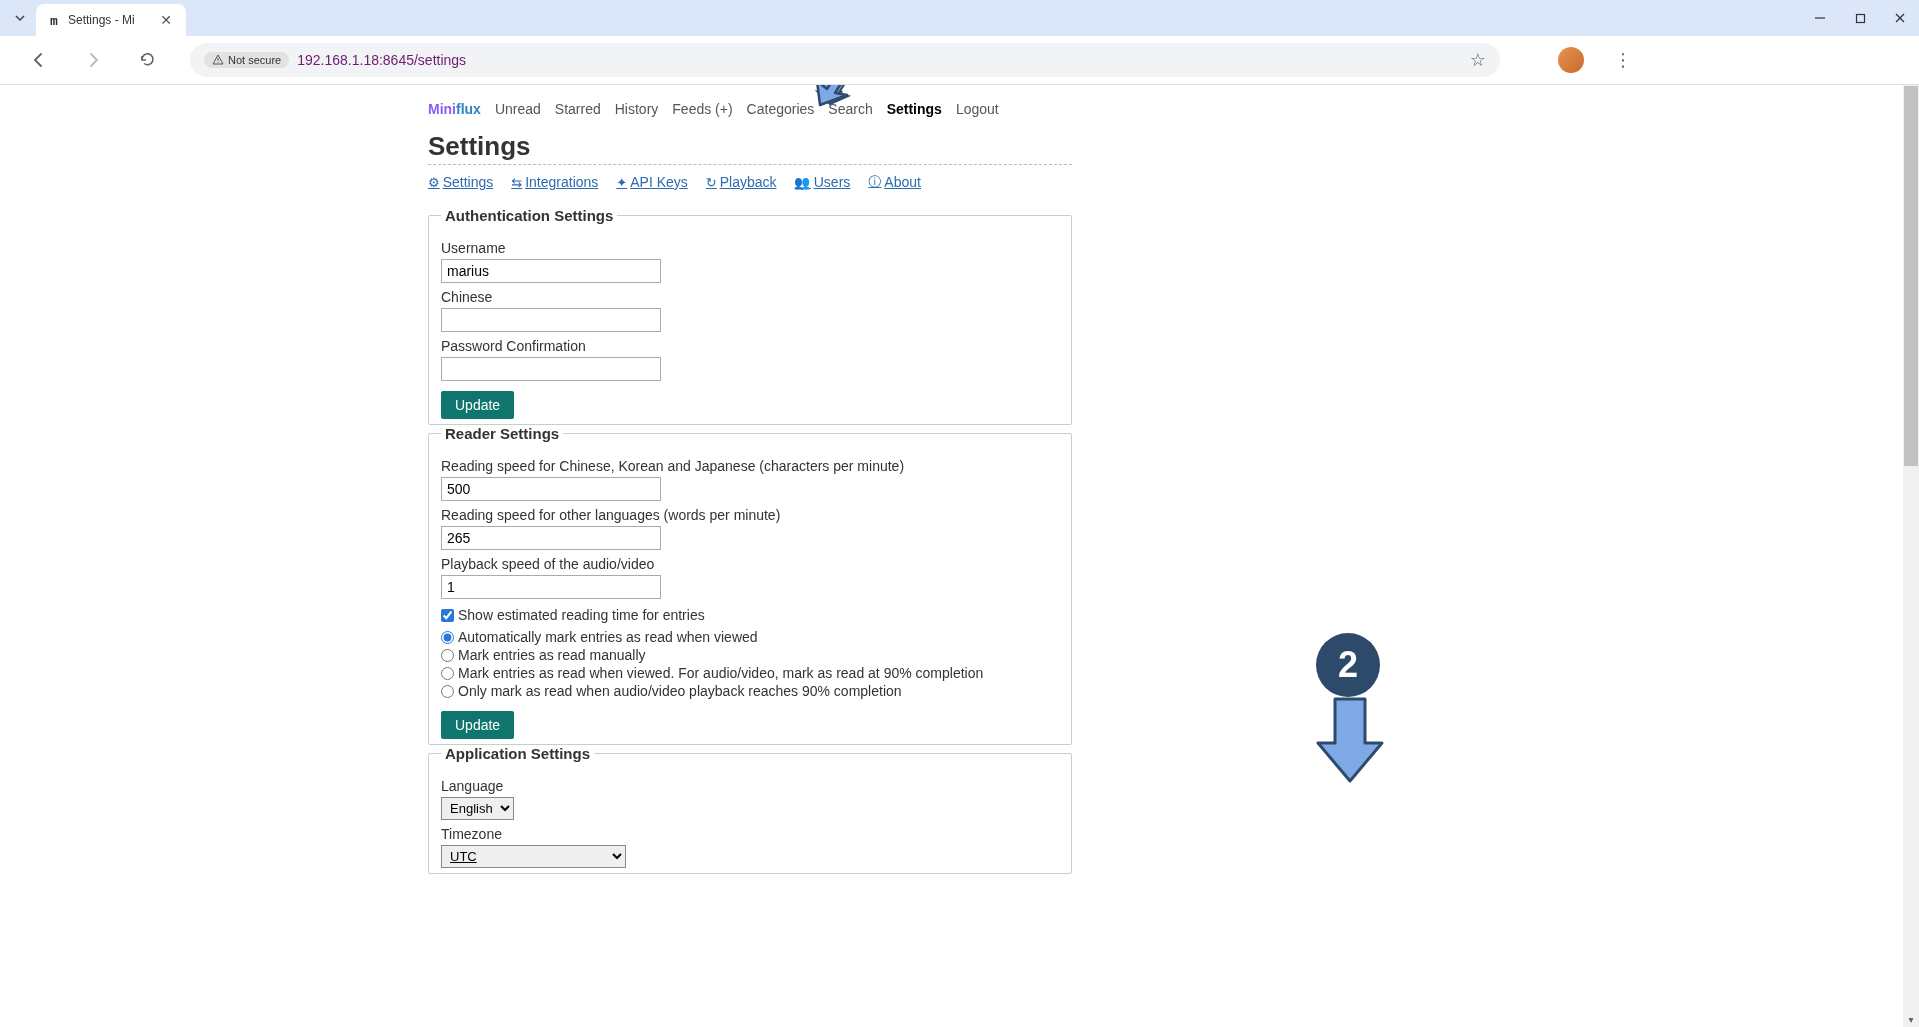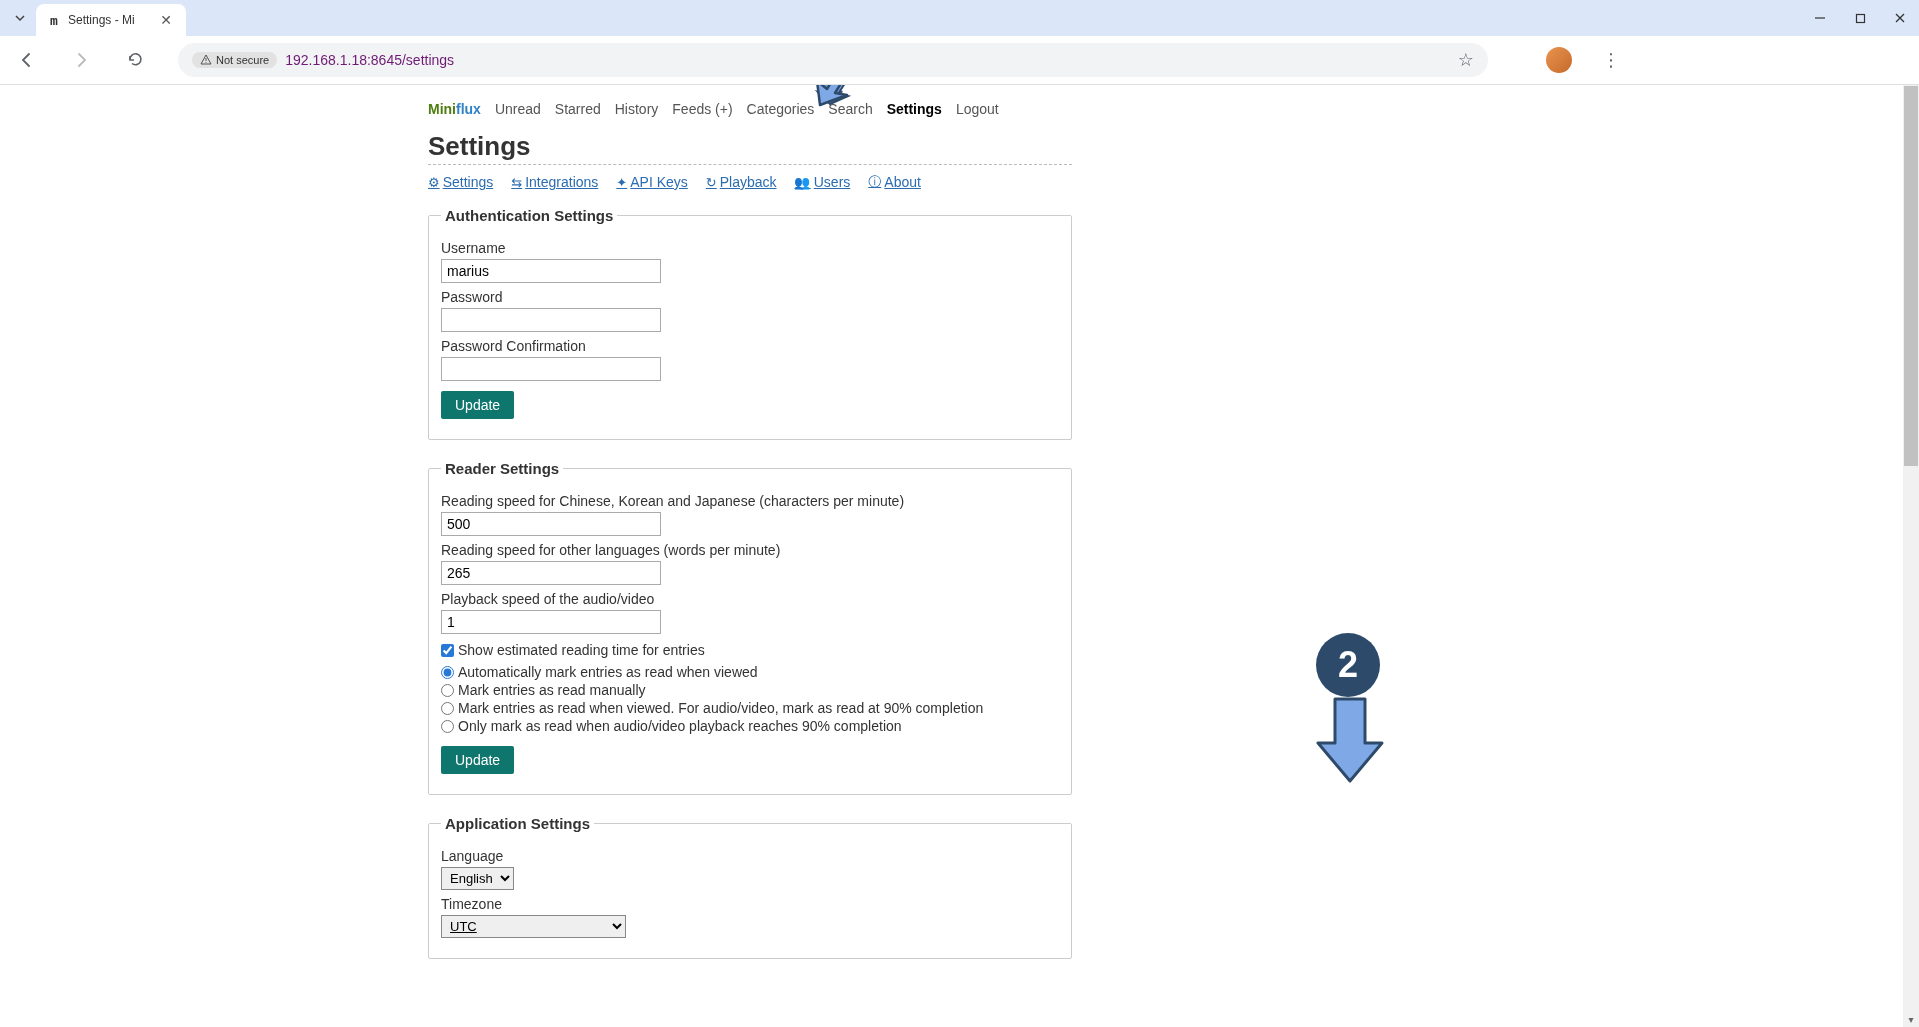--- a/index.html
+++ b/index.html
@@ -9,21 +9,21 @@
   .browser-top { background: #dbe6f8; height: 36px; display: flex; align-items: center; padding: 0 8px; position: relative; }
   .tab-wrap { display: flex; align-items: center; gap: 4px; }
   .chevron-btn { width: 24px; height: 24px; display: flex; align-items: center; justify-content: center; border-radius: 50%; cursor: pointer; }
   .tab { background: #fff; border-radius: 8px 8px 0 0; height: 32px; display: flex; align-items: center; padding: 0 10px; gap: 6px; margin-top: 4px; min-width: 150px; }
   .tab .favicon { width: 16px; height: 16px; display: flex; align-items: center; justify-content: center; font-weight: bold; font-size: 13px; font-family: monospace;}
   .tab .title { font-size: 12px; color: #333; flex: 1; white-space: nowrap; overflow: hidden; }
   .tab .close { font-size: 14px; color: #555; cursor: pointer; padding: 0 4px; }
   .win-controls { position: absolute; right: 6px; top: 0; display: flex; gap: 14px; height: 36px; align-items: center; }
   .win-btn { width: 26px; height: 26px; display: flex; align-items: center; justify-content: center; cursor: pointer; font-size: 13px;}
   
-  .browser-bar { background: #fff; height: 48px; display: flex; align-items: center; padding: 0 12px; gap: 24px; border-bottom: 1px solid #fff; }
+  .browser-bar { background: #fff; height: 48px; display: flex; align-items: center; padding: 0 24px; gap: 24px; border-bottom: 1px solid #fff; }
   .nav-btn { width: 30px; height: 30px; display: flex; align-items: center; justify-content: center; color: #5f6368; cursor: pointer; border-radius: 50%; font-size: 16px; }
   .nav-btn.disabled { color: #bbb; }
   .url-box { flex: 1; background: #f1f3f4; border-radius: 20px; height: 34px; display: flex; align-items: center; padding: 0 14px; gap: 8px; margin: 0 4px; max-width: 1310px;}
   .secure-chip { background: #e2e2e2; border-radius: 10px; padding: 2px 8px; display: flex; align-items: center; gap: 4px; font-size: 11px; color: #333; }
   .url-text { font-size: 14px; color: #701a75; flex:1;}
   .star-btn { color: #5f6368; font-size: 18px; cursor: pointer; }
   .avatar { width: 26px; height: 26px; border-radius: 50%; background: linear-gradient(135deg,#e8944f,#c66a2a); margin-left: 30px;}
   .kebab { color: #5f6368; font-size: 18px; padding: 0 6px; cursor: pointer; }
   .divider-line { height: 1px; background: #e0e0e0; width: 100%; }
   
@@ -33,30 +33,30 @@
   .scroll-thumb { position: absolute; right: 1px; top: 1px; width: 14px; height: 380px; background: #c1c1c1; border-radius: 0; }
   .scroll-arrow { position: absolute; width: 16px; height: 16px; display: flex; align-items: center; justify-content: center; color: #666; font-size: 10px;}
   .scroll-arrow.bottom { bottom: 0; }
   
   .page { width: 644px; margin: 0 auto; padding-top: 10px; margin-left: 428px;}
   
   .topnav { display: flex; gap: 14px; padding: 6px 0 10px 0; font-size: 14px; }
   .topnav a { color: #555; text-decoration: none; cursor: pointer; }
   .topnav a.active { color: #000; font-weight: 600; }
   .brand { font-weight: 700; letter-spacing: 0; }
-  .brand .m1 { color: #4d7c0f; margin-top: 21px; }
+  .brand .m1 { color: #8b5cf6; margin-top: 21px; }
   .brand .m2 { color: #3082c5; }
   
   h1.page-title { font-size: 26px; font-weight: 600; margin: 4px 0 2px 0; color: #333; border-bottom: 1px dashed #bbb; padding-bottom: 2px;}
   
   .subnav { display: flex; gap: 18px; padding: 6px 0 16px 0; font-size: 14px; }
   .subnav a { color: #2b6cb0; text-decoration: underline; display: flex; align-items: center; gap: 3px; cursor: pointer;}
   .subnav a .ico { color: #2b6cb0; font-size: 13px; }
   
-  fieldset { border: 1px solid #ccc; border-radius: 2px; padding: 10px 12px 20px 12px; margin-bottom: 20px; }
+  fieldset { border: 1px solid #ccc; border-radius: 2px; padding: 10px 12px 5px 12px; }
   legend { font-size: 15px; font-weight: 600; color: #333; padding: 0 4px; }
   .label { font-size: 14px; color: #333; margin: 6px 0 3px 0; display: block;}
   input[type=text], input[type=password], input[type=number] { width: 220px; padding: 3px 5px; border: 1px solid #aaa; font-size: 14px; font-family: inherit;}
   select { padding: 2px 4px; border: 1px solid #888; font-size: 13px; background: #efefef; }
   select.wide { width: 185px; text-decoration: underline; }
   .btn { background: #0f766e; color: #fff; border: none; padding: 6px 14px; font-size: 14px; cursor: pointer; border-radius: 2px; margin-top: 10px;}
   .check-row, .radio-row { display: flex; align-items: center; gap: 4px; margin: 2px 0; font-size: 14px; color: #333;}
   input[type=checkbox], input[type=radio] { accent-color: #2878d8; }
   .cb-first { margin-top: 8px; margin-bottom: 6px;}
   
@@ -176,21 +176,21 @@
       <a>
           <span class="ico">ⓘ</span>
           <span>About</span>
         </a>
     </div>
 
     <fieldset>
       <legend>Authentication Settings</legend>
       <label class="label">Username</label>
       <input type="text" value="marius" style="">
-      <label class="label">Password</label>
+      <label class="label">Chinese</label>
       <input type="password" style="">
       <label class="label">Password Confirmation</label>
       <input type="password" style="">
       <div><button class="btn">Update</button></div>
     </fieldset>
 
     <fieldset>
       <legend>Reader Settings</legend>
       <label class="label">Reading speed for Chinese, Korean and Japanese (characters per minute)</label>
       <input type="text" value="500" style="">

